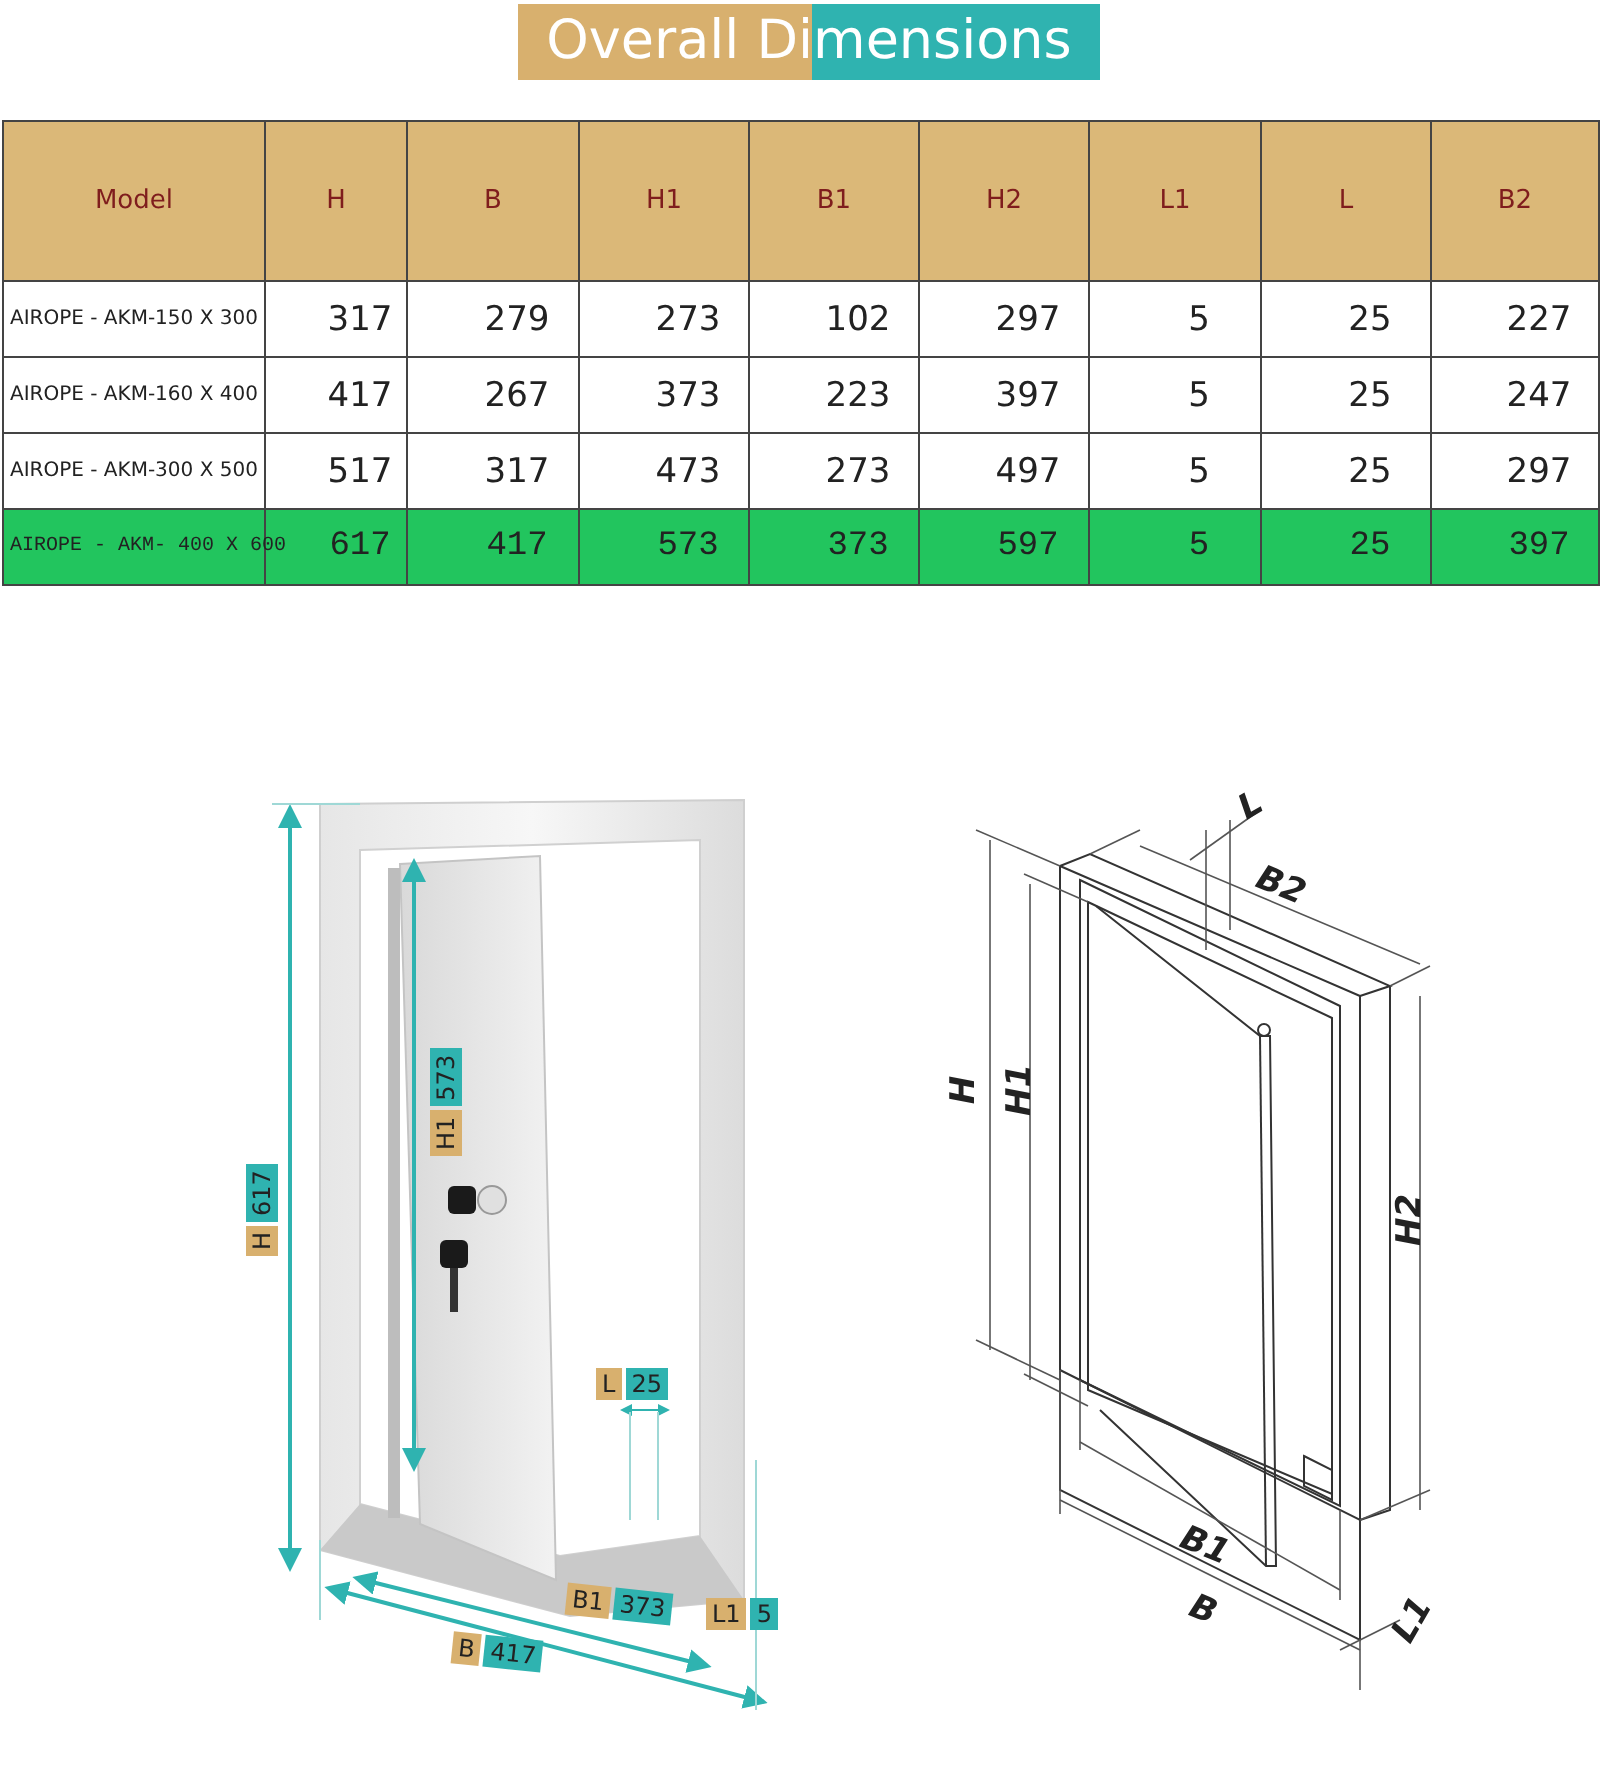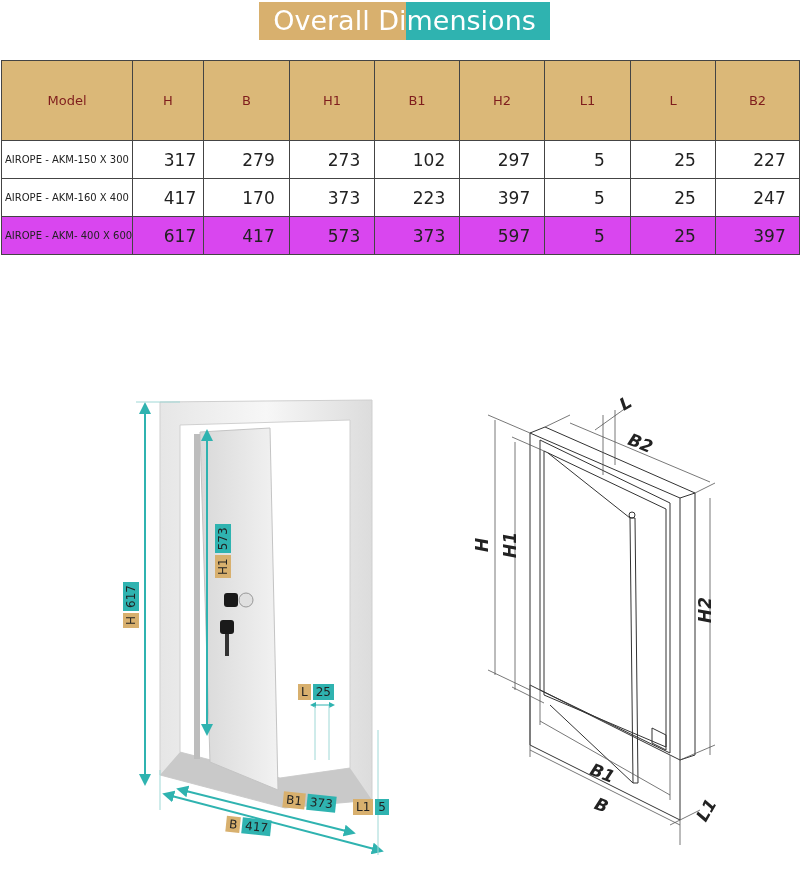--- a/index.html
+++ b/index.html
@@ -8,21 +8,21 @@
   .title-wrap { position: absolute; top: 2px; left: 259px; height: 38px; display: flex; }
   .title-gold { background: #d8b06e; width: 147px; height: 38px; }
   .title-teal { background: #2fb3b0; width: 144px; height: 38px; }
   .title-text { position: absolute; left: 0; top: 0; width: 291px; height: 38px; line-height: 38px; text-align: center; color: #fff; font-size: 27px; font-family: "DejaVu Sans", sans-serif; letter-spacing: 0px; }
 
   table.dims { position: absolute; top: 60px; left: 1px; width: 798px; border-collapse: collapse; table-layout: fixed; }
   table.dims th, table.dims td { border: 1px solid #444; text-align: center; }
   table.dims th { background: #dbb878; height: 80px; font-weight: normal; font-size: 13px; color: #7f1d1d; }
   table.dims td { height: 38px; font-size: 17px; color: #222; padding-left: 24px; }
   table.dims td.model { font-size: 10px; text-align: left; padding-left: 3px; white-space: nowrap; }
-  table.dims tr.highlight td { background: #d946ef; }
+  table.dims tr.highlight td { background: #22c55e; font-family: Liberation Mono, monospace; }
   col.c-model { width: 131px; }
   col.c-h { width: 71px; }
   col.c-b { width: 86px; }
   col.c-h1 { width: 85px; }
   col.c-b1 { width: 85px; }
   col.c-h2 { width: 85px; }
   col.c-l1 { width: 86px; }
   col.c-l { width: 85px; }
   col.c-b2 { width: 84px; }
 
@@ -78,27 +78,38 @@
       <td>273</td>
       <td>102</td>
       <td>297</td>
       <td>5</td>
       <td>25</td>
       <td>227</td>
     </tr>
     <tr>
       <td class="model">AIROPE - AKM-160 X 400</td>
       <td>417</td>
-      <td>170</td>
+      <td>267</td>
       <td>373</td>
       <td>223</td>
       <td>397</td>
       <td>5</td>
       <td>25</td>
       <td>247</td>
+    </tr>
+    <tr>
+      <td class="model">AIROPE - AKM-300 X 500</td>
+      <td>517</td>
+      <td>317</td>
+      <td>473</td>
+      <td>273</td>
+      <td>497</td>
+      <td>5</td>
+      <td>25</td>
+      <td>297</td>
     </tr>
     <tr class="highlight">
       <td class="model">AIROPE - AKM- 400 X 600</td>
       <td>617</td>
       <td>417</td>
       <td>573</td>
       <td>373</td>
       <td>597</td>
       <td>5</td>
       <td>25</td>

